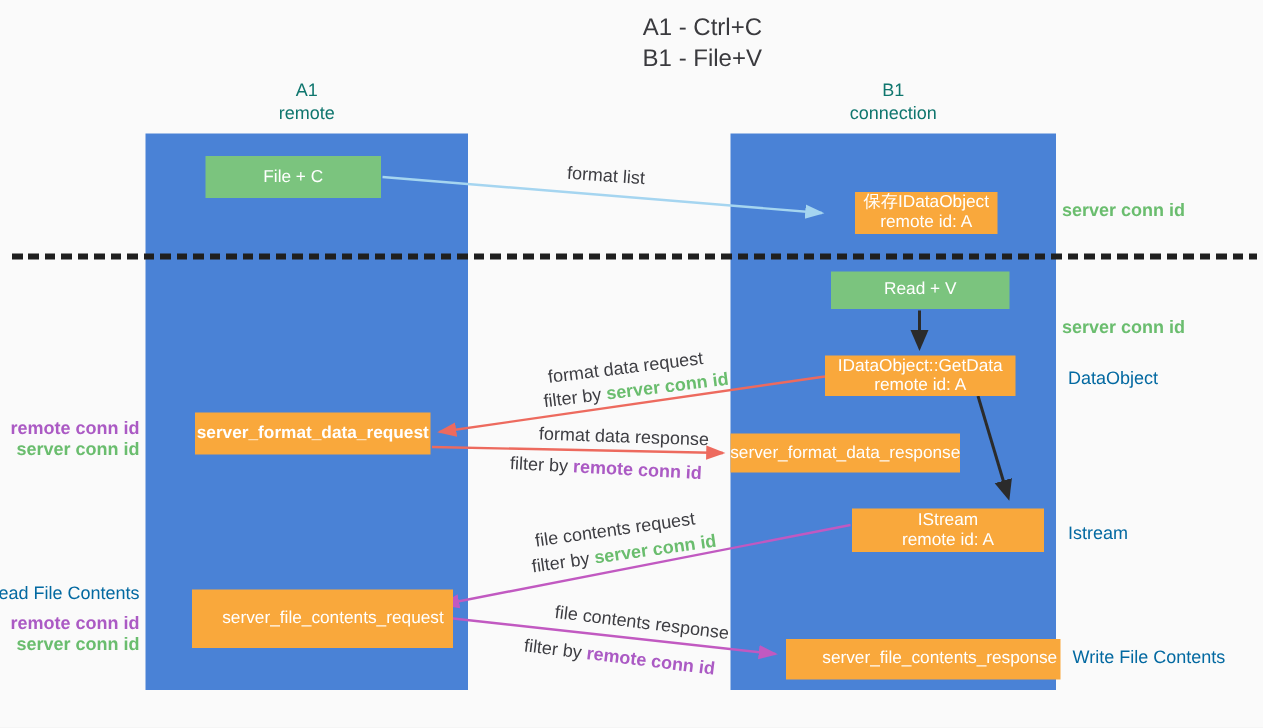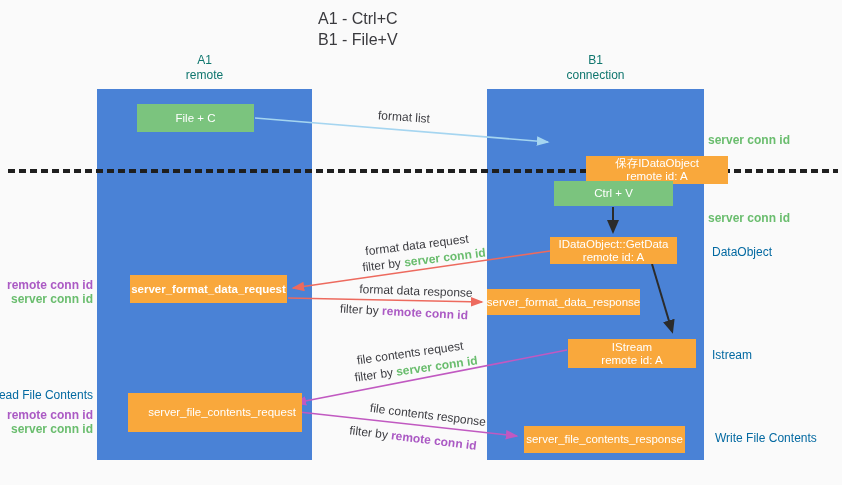--- a/index.html
+++ b/index.html
@@ -1,20 +1,20 @@
 <!DOCTYPE html>
 <html><head>
 <meta charset="utf-8">
 <style>
   html,body{margin:0;padding:0;}
   body{font-family:"Liberation Sans",sans-serif;background:#e8e8e8;}
   .stage{position:relative;width:842px;height:485px;background:#fafafa;overflow:hidden;
          font-family:"Liberation Sans",sans-serif;color:#3d3d42;}
   .abs{position:absolute;}
-  .title{left:318px;top:8px;width:210px;text-align:left;font-size:16px;line-height:21px;color:#3a3a3e;}
+  .title{left:298px;top:8px;width:210px;text-align:right;font-size:16px;line-height:21px;color:#3a3a3e;}
   .col-header{text-align:center;font-size:12px;line-height:15px;color:#0f766e;}
   .lifeline{background:#4a82d6;top:89px;height:371px;}
   .dashline{left:8px;right:4px;top:169px;height:4px;
             background:repeating-linear-gradient(90deg,#1f1f1f 0 7px,transparent 7px 11px);}
   .node{display:flex;flex-direction:column;align-items:center;justify-content:center;
         color:#fff;font-size:11.5px;line-height:13px;text-align:center;white-space:nowrap;}
   .green{background:#7bc47e;}
   .orange{background:#f9a83c;}
   .lbl{font-size:12px;line-height:14px;white-space:nowrap;}
   .lbl-dark{color:#0369a1;}
@@ -70,27 +70,27 @@
     <line x1="288" y1="298" x2="482" y2="302" stroke="#ed6a5e" stroke-width="1.6" marker-end="url(#ah-red)"></line>
     <line x1="652" y1="264" x2="672" y2="331" stroke="#2b2b2b" stroke-width="2" marker-end="url(#ah-black)"></line>
     <line x1="567" y1="350" x2="295" y2="403" stroke="#c159c1" stroke-width="1.6" marker-end="url(#ah-magenta)"></line>
     <line x1="290" y1="411" x2="517" y2="436" stroke="#c159c1" stroke-width="1.6" marker-end="url(#ah-magenta)"></line>
   </svg>
 
   <div class="abs node green" style="left:137px;top:104px;width:117px;height:28px;">
     <div>File + C</div>
   </div>
 
-  <div class="abs node orange" style="left:586px;top:128px;width:142px;height:28px;margin-top:28px;">
+  <div class="abs node orange" style="left:570px;top:128px;width:95px;height:28px;">
     <div>保存IDataObject</div>
     <div>remote id: A</div>
   </div>
 
   <div class="abs node green" style="left:554px;top:181px;width:119px;height:25px;">
-    <div>Ctrl + V</div>
+    <div>Read + V</div>
   </div>
 
   <div class="abs node orange" style="left:550px;top:237px;width:127px;height:27px;">
     <div>IDataObject::GetData</div>
     <div>remote id: A</div>
   </div>
 
   <div class="abs node orange" style="left:130px;top:275px;width:157px;height:28px;font-weight:bold;">
     <div>server_format_data_request</div>
   </div>
@@ -101,21 +101,21 @@
 
   <div class="abs node orange" style="left:568px;top:339px;width:128px;height:29px;">
     <div>IStream</div>
     <div>remote id: A</div>
   </div>
 
   <div class="abs node orange" style="left:128px;top:393px;width:160px;height:39px;padding-left:14px;">
     <div>server_file_contents_request</div>
   </div>
 
-  <div class="abs node orange" style="left:524px;top:426px;width:161px;height:27px;">
+  <div class="abs node orange" style="left:524px;top:426px;width:161px;height:27px;padding-left:22px;">
     <div>server_file_contents_response</div>
   </div>
 
   <div class="abs lbl lbl-green" style="left:708px;top:133px;">server conn id</div>
   <div class="abs lbl lbl-green" style="left:708px;top:211px;">server conn id</div>
   <div class="abs lbl lbl-dark" style="left:712px;top:245px;">DataObject</div>
   <div class="abs lbl lbl-dark" style="left:712px;top:348px;">Istream</div>
   <div class="abs lbl lbl-dark" style="left:715px;top:431px;">Write File Contents</div>
 
   <div class="abs right-text" style="right:749px;top:278px;width:130px;">

